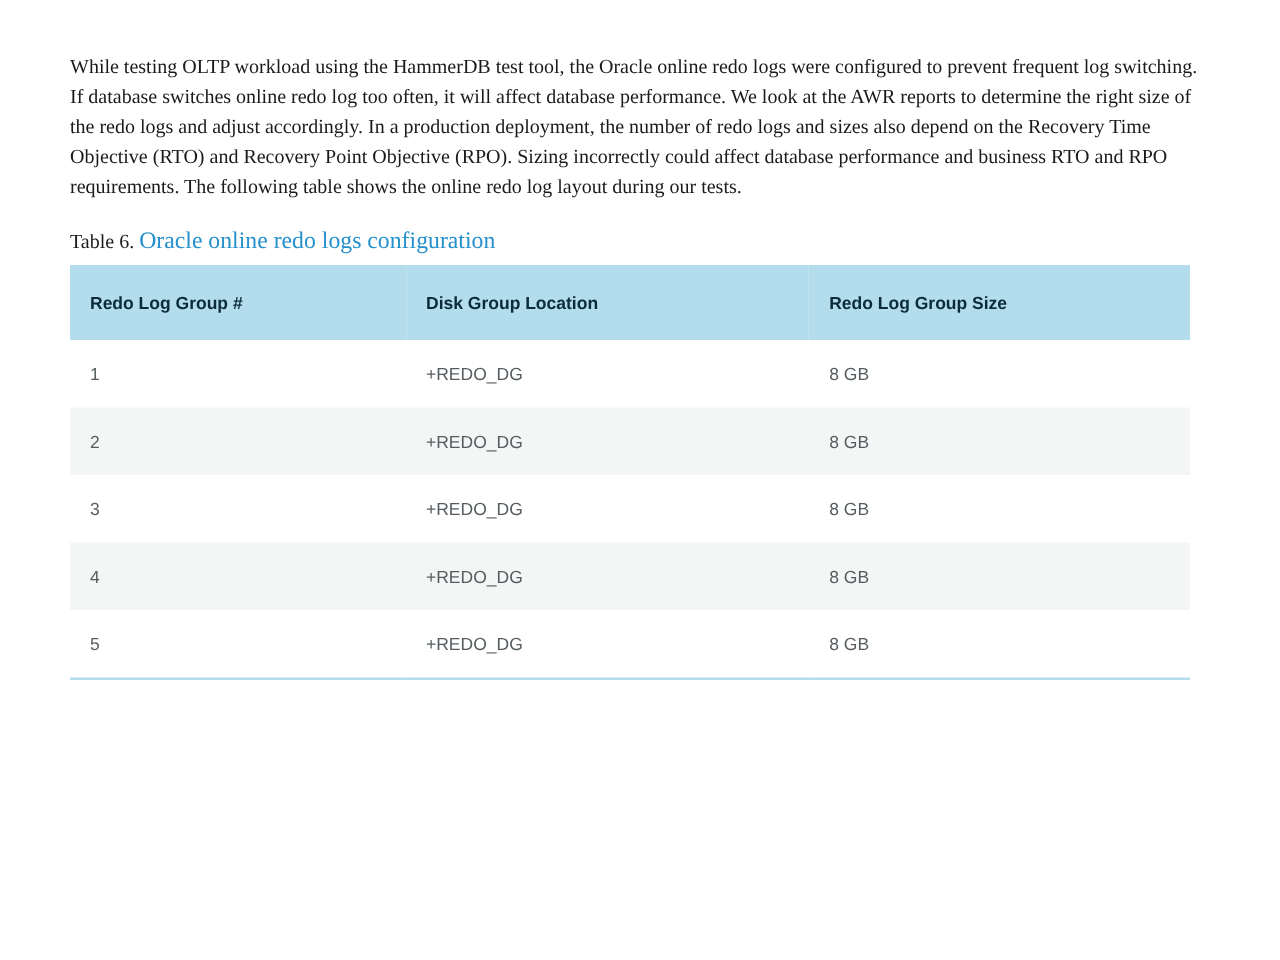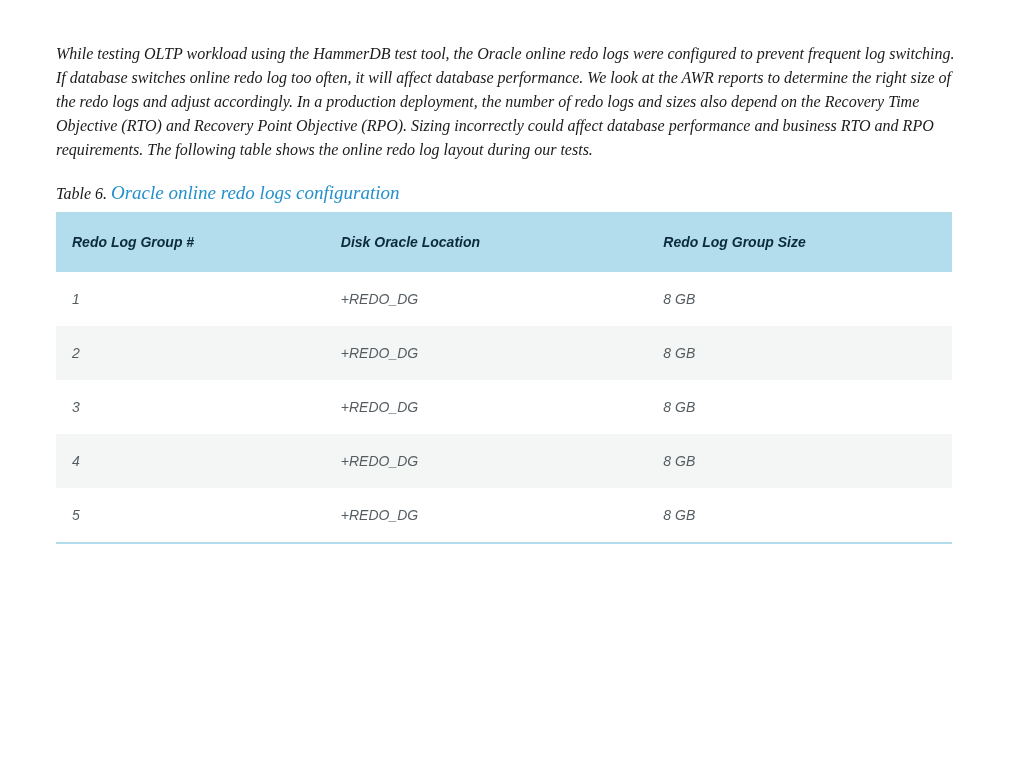--- a/index.html
+++ b/index.html
@@ -1,19 +1,18 @@
 <!DOCTYPE html>
 <html><head>
   <meta charset="utf-8">
   <style>
     * {
       margin: 0;
       padding: 0;
       box-sizing: border-box;
-      font-style: italic;
     }
     body {
       font-family: Georgia, 'Times New Roman', serif;
       background: #ffffff;
       padding: 42px 56px;
       width: 1024px;
       color: #1a1a1a;
     }
     .paragraph {
       font-size: 16px;
@@ -74,21 +73,21 @@
 <p class="paragraph">While testing OLTP workload using the HammerDB test tool, the Oracle online redo logs were configured to prevent frequent log switching. If database switches online redo log too often, it will affect database performance. We look at the AWR reports to determine the right size of the redo logs and adjust accordingly. In a production deployment, the number of redo logs and sizes also depend on the Recovery Time Objective (RTO) and Recovery Point Objective (RPO). Sizing incorrectly could affect database performance and business RTO and RPO requirements. The following table shows the online redo log layout during our tests.</p>
 
 <p class="table-caption">
   <span class="prefix">Table 6. </span><span class="title">Oracle online redo logs configuration</span>
 </p>
 
 <table>
   <thead>
     <tr>
       <th>Redo Log Group #</th>
-      <th>Disk Oracle Location</th>
+      <th>Disk Group Location</th>
       <th>Redo Log Group Size</th>
     </tr>
   </thead>
   <tbody>
     <tr>
       <td>1</td>
       <td>+REDO_DG</td>
       <td>8 GB</td>
     </tr>
     <tr>

